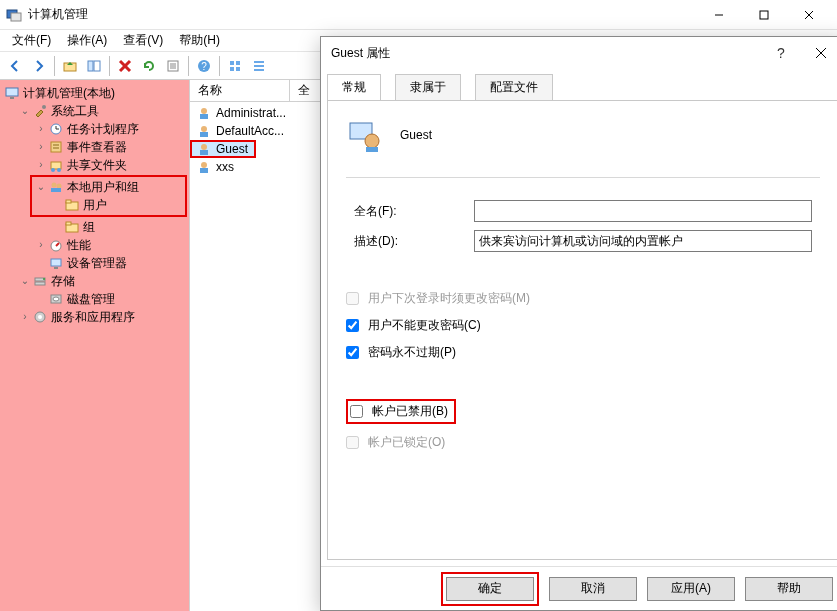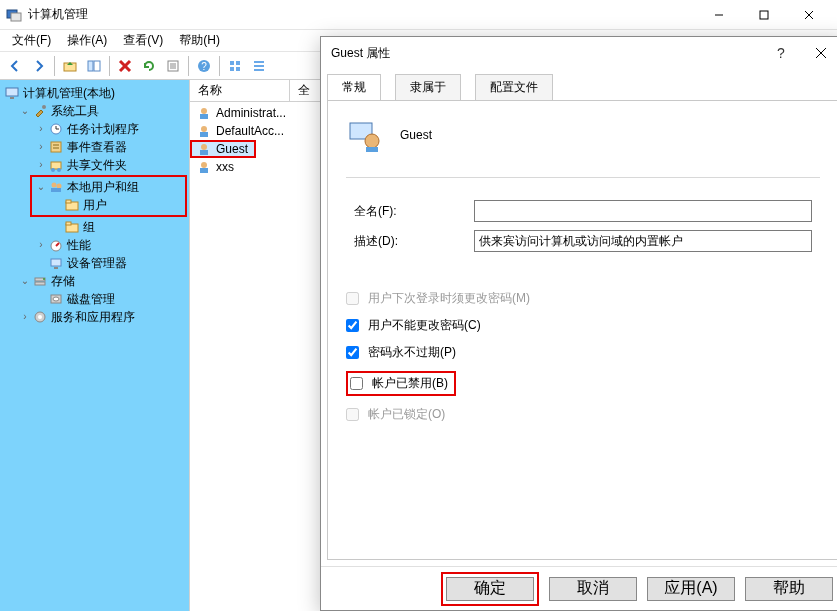--- a/index.html
+++ b/index.html
@@ -16,21 +16,21 @@
   .menubar { height:22px; display:flex; align-items:center; padding:0 4px; border-bottom:1px solid #e5e5e5; }
   .menubar span { padding:2px 8px; }
 
   .toolbar { height:28px; display:flex; align-items:center; padding:0 4px; gap:2px; border-bottom:1px solid #d0d0d0; }
   .tbtn { width:22px; height:22px; display:flex; align-items:center; justify-content:center; border:1px solid transparent; }
   .tsep { width:1px; height:20px; background:#c0c0c0; margin:0 2px; }
 
   .client { display:flex; height:calc(611px - 30px - 22px - 28px); }
 
   
-  .tree { width:190px; border-right:1px solid #d0d0d0; padding:4px 0 4px 2px; overflow:hidden; background:#7dd3fc; }
+  .tree { width:190px; border-right:1px solid #d0d0d0; padding:4px 0 4px 2px; overflow:hidden; background:#fca5a5; }
   .tn { display:flex; align-items:center; height:18px; line-height:18px; white-space:nowrap; }
   .tn .tw { width:14px; display:inline-flex; justify-content:center; color:#666; font-size:10px; }
   .tn .icon { width:16px; height:16px; margin-right:3px; display:inline-flex; align-items:center; justify-content:center; }
   .indent0 { padding-left:2px; }
   .indent1 { padding-left:16px; }
   .indent2 { padding-left:32px; }
   .indent3 { padding-left:48px; }
   .hl-red-group { border:2px solid #e40000; padding:1px 2px; margin:1px 2px 1px 28px; }
 
   
@@ -62,24 +62,24 @@
   .hdr-row { display:flex; align-items:center; gap:18px; margin-bottom:24px; }
   .big-icon { width:36px; height:36px; }
 
   .form-row { display:flex; align-items:center; margin:8px 8px; gap:10px; }
   .form-row label { width:110px; }
   .form-row input[type=text] { flex:1; height:22px; border:1px solid #7a7a7a; padding:0 4px; font-size:12px; }
 
   .chk { display:flex; align-items:center; gap:9px; margin:10px 0; }
   .chk input { width:13px; height:13px; margin:0; }
   .chk.disabled { color:#9a9a9a; }
-  .hl-red-chk { border:2px solid #e40000; display:inline-flex; padding:2px 6px 2px 2px; }
+  .hl-red-chk { border:2px solid #e40000; display:inline-flex; padding:2px 6px 2px 2px;margin-top:28px; }
 
   .dlg-btns { height:44px; border-top:1px solid #e0e0e0; display:flex; align-items:center; justify-content:flex-end; gap:10px; padding:0 12px; background:#fff; }
-  .btn { width:88px; height:24px; border:1px solid #888; background:#e1e1e1; font-size:16px; display:flex; align-items:center; justify-content:center; }
+  .btn { width:88px; height:24px; border:1px solid #888; background:#e1e1e1; font-size:12px; display:flex; align-items:center; justify-content:center; }
   .btn.def { background:#e1e1e1; }
   .hl-red-btn { border:2px solid #e40000; padding:3px; }
 
   
   svg { display:block; }
 </style>
 </head>
 <body>
 
 <div class="titlebar">

